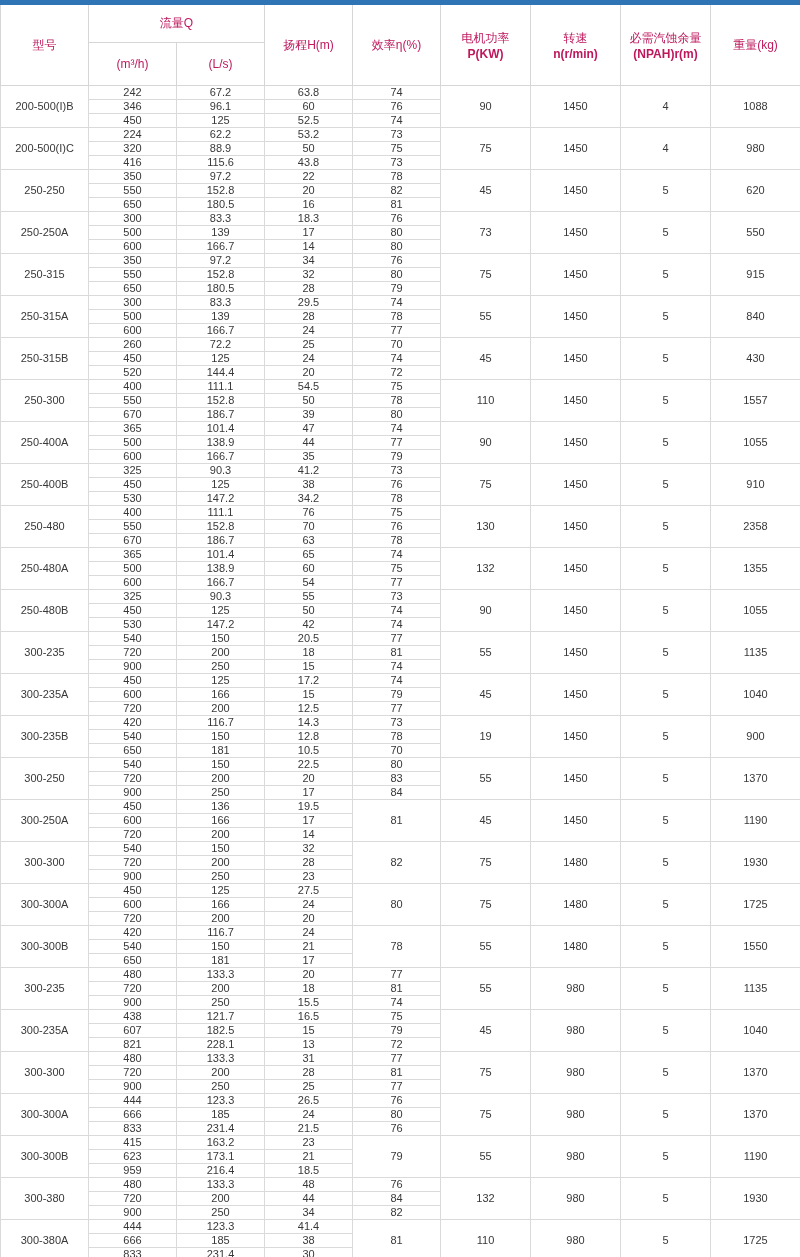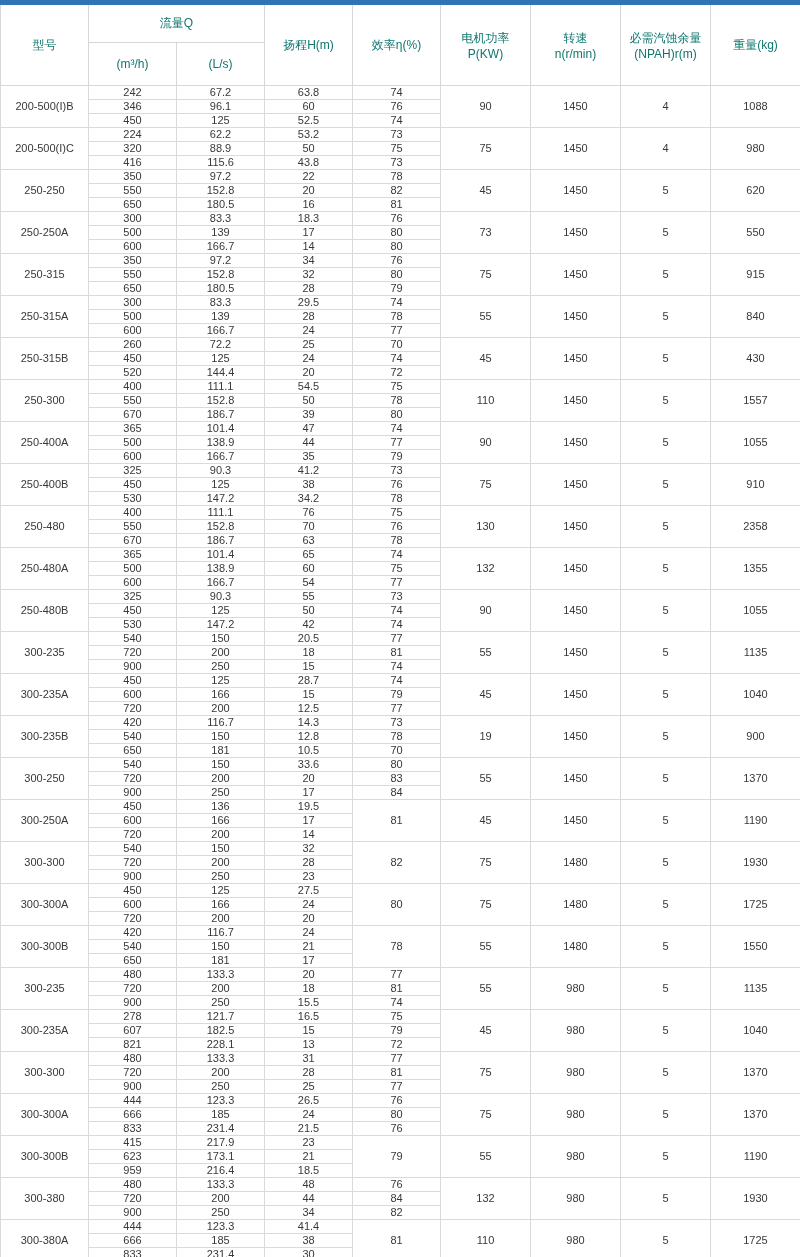--- a/index.html
+++ b/index.html
@@ -36,25 +36,25 @@
 
   thead th {
     border: 1px solid #d6d6d6;
     border-top: none;
     font-weight: normal;
     font-size: 12px;
     text-align: center;
     vertical-align: middle;
     background: #ffffff;
     padding: 0;
-    color: #0f766e;
+    color: #be185d;
   }
   thead tr.h1 th { height: 37px; }
   thead tr.h2 th { height: 42px; }
-  thead th .l2 { display: block; }
+  thead th .l2 { display: block; font-weight: bold; }
 
   tbody td {
     border: 1px solid #dadada;
     font-size: 11px;
     text-align: center;
     vertical-align: middle;
     height: 13px;
     line-height: 13px;
     padding: 0;
     white-space: nowrap;
@@ -425,21 +425,21 @@
       <tr>
         <td>900</td>
         <td>250</td>
         <td>15</td>
         <td>74</td>
       </tr>
       <tr class="group-start">
         <td rowspan="3">300-235A</td>
         <td>450</td>
         <td>125</td>
-        <td>28.7</td>
+        <td>17.2</td>
         <td>74</td>
         <td rowspan="3">45</td>
         <td rowspan="3">1450</td>
         <td rowspan="3">5</td>
         <td rowspan="3">1040</td>
       </tr>
       <tr>
         <td>600</td>
         <td>166</td>
         <td>15</td>
@@ -471,21 +471,21 @@
       <tr>
         <td>650</td>
         <td>181</td>
         <td>10.5</td>
         <td>70</td>
       </tr>
       <tr class="group-start">
         <td rowspan="3">300-250</td>
         <td>540</td>
         <td>150</td>
-        <td>33.6</td>
+        <td>22.5</td>
         <td>80</td>
         <td rowspan="3">55</td>
         <td rowspan="3">1450</td>
         <td rowspan="3">5</td>
         <td rowspan="3">1370</td>
       </tr>
       <tr>
         <td>720</td>
         <td>200</td>
         <td>20</td>
@@ -599,21 +599,21 @@
         <td>81</td>
       </tr>
       <tr>
         <td>900</td>
         <td>250</td>
         <td>15.5</td>
         <td>74</td>
       </tr>
       <tr class="group-start">
         <td rowspan="3">300-235A</td>
-        <td>278</td>
+        <td>438</td>
         <td>121.7</td>
         <td>16.5</td>
         <td>75</td>
         <td rowspan="3">45</td>
         <td rowspan="3">980</td>
         <td rowspan="3">5</td>
         <td rowspan="3">1040</td>
       </tr>
       <tr>
         <td>607</td>
@@ -669,21 +669,21 @@
       </tr>
       <tr>
         <td>833</td>
         <td>231.4</td>
         <td>21.5</td>
         <td>76</td>
       </tr>
       <tr class="group-start">
         <td rowspan="3">300-300B</td>
         <td>415</td>
-        <td>217.9</td>
+        <td>163.2</td>
         <td>23</td>
         <td rowspan="3">79</td>
         <td rowspan="3">55</td>
         <td rowspan="3">980</td>
         <td rowspan="3">5</td>
         <td rowspan="3">1190</td>
       </tr>
       <tr>
         <td>623</td>
         <td>173.1</td>

